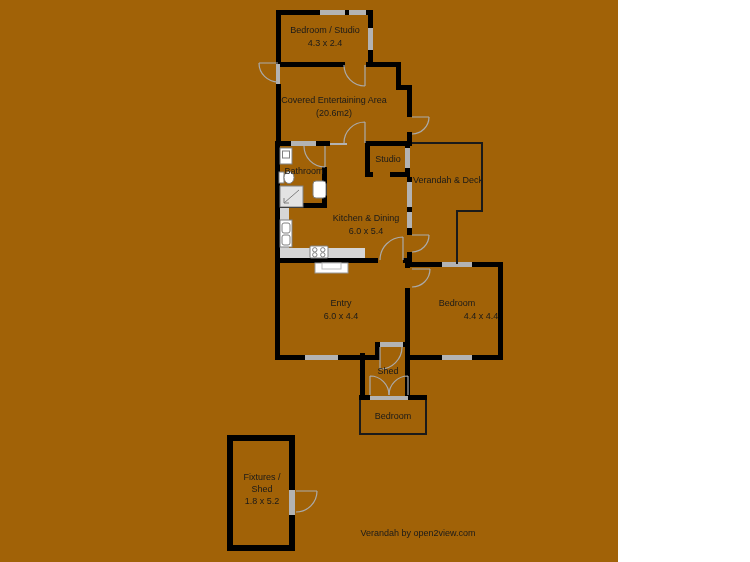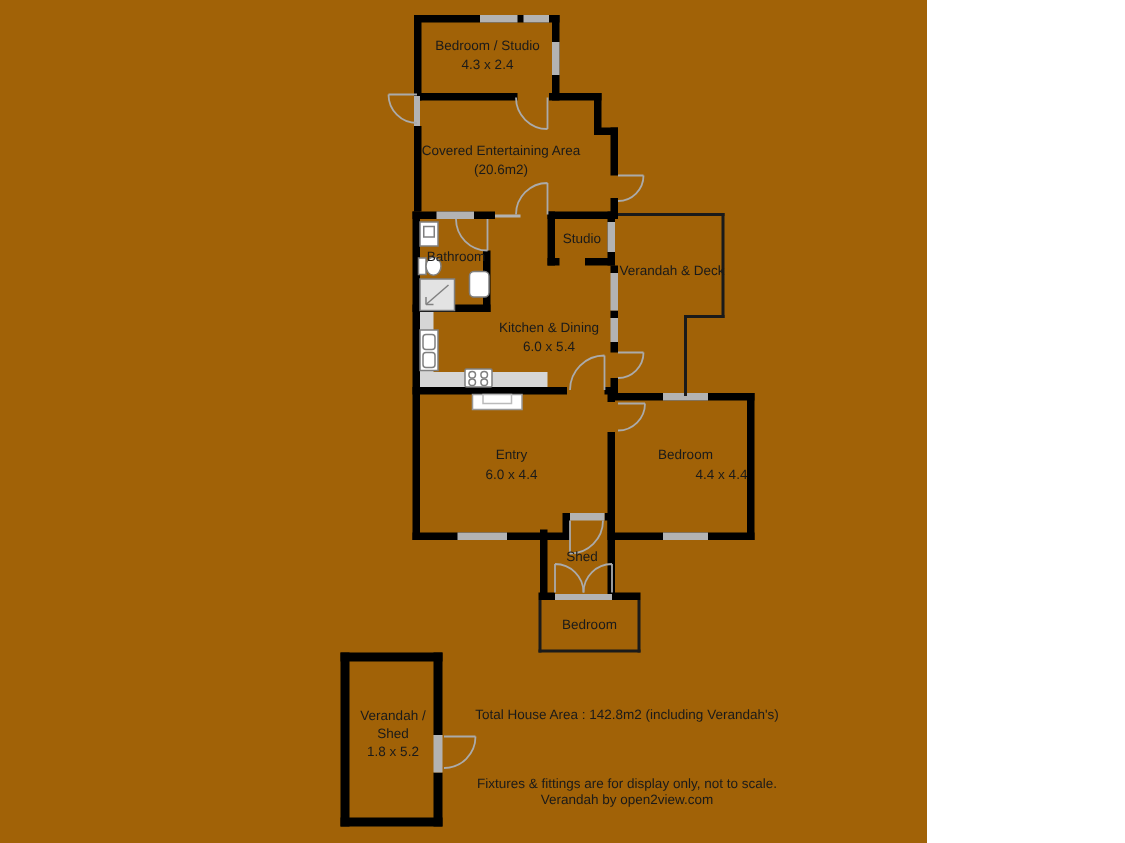--- a/index.html
+++ b/index.html
@@ -154,21 +154,19 @@
 
   <div class="lbl" style="left:341px;top:303px">Entry</div>
   <div class="lbl" style="left:341px;top:316px">6.0 x 4.4</div>
 
   <div class="lbl" style="left:457px;top:303px">Bedroom</div>
   <div class="lbl" style="left:481px;top:316px">4.4 x 4.4</div>
 
   <div class="lbl" style="left:388px;top:371px">Shed</div>
   <div class="lbl" style="left:393px;top:416px">Bedroom</div>
 
-  <div class="lbl" style="left:262px;top:477px">Verandah /</div>
+  <div class="lbl" style="left:262px;top:477px">Fixtures /</div>
   <div class="lbl" style="left:262px;top:489px">Shed</div>
   <div class="lbl" style="left:262px;top:501px">1.8 x 5.2</div>
 
-  <div class="foot" style="left:418px;top:476px">Total House Area : 142.8m2 (including Verandah's)</div>
-  <div class="foot" style="left:418px;top:522px">Fixtures &amp; fittings are for display only, not to scale.</div>
   <div class="foot" style="left:418px;top:533px">Verandah by open2view.com</div>
 
 </div>
 
 </body></html>

